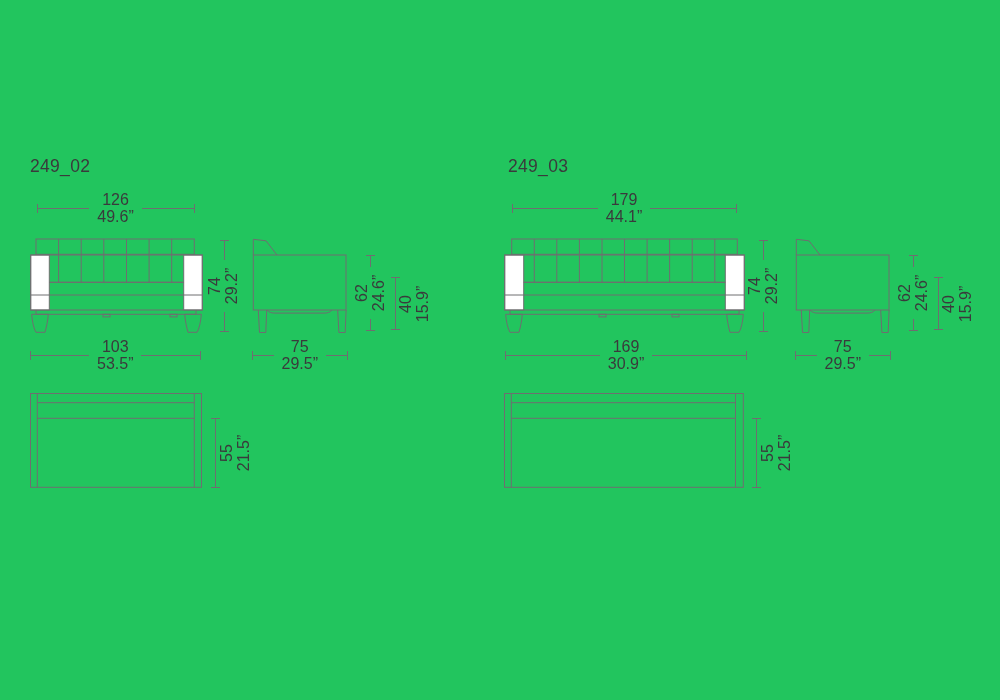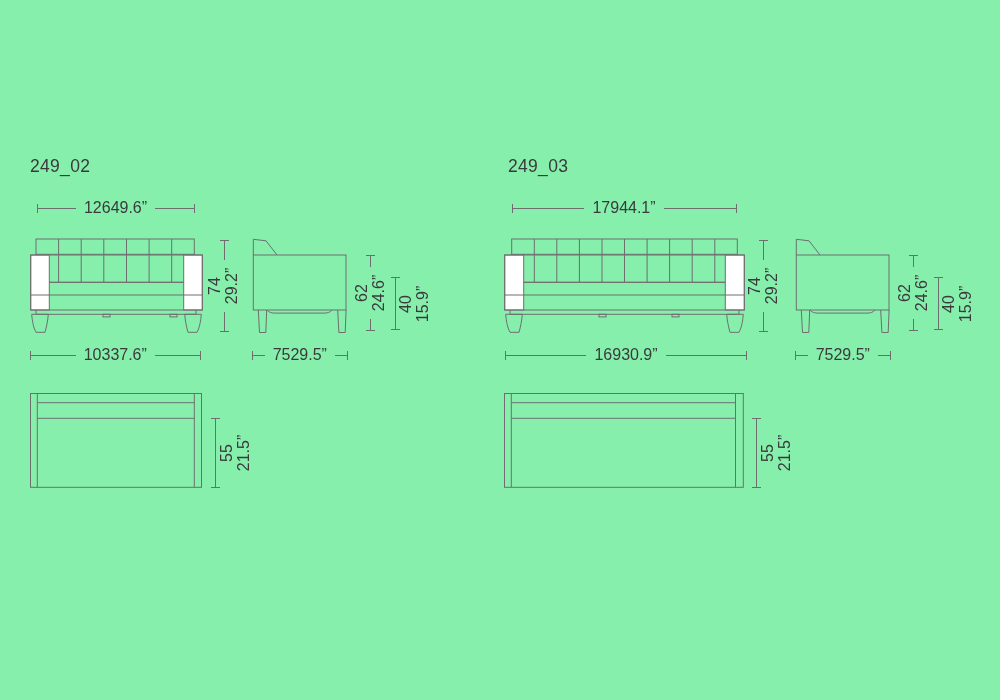--- a/index.html
+++ b/index.html
@@ -1,30 +1,30 @@
 <!DOCTYPE html>
 <html><head>
 <meta charset="utf-8">
 <style>
   html,body { margin:0; padding:0; background:#ffffff; }
   .canvas {
-    position:relative; width:1000px; height:700px; background:#86efac;
+    position:relative; width:1000px; height:700px; background:#22c55e;
     font-family:"Liberation Sans", sans-serif; color:#3a3a3c; overflow:hidden;
   }
   .model-title {
     position:absolute; font-size:17.5px; letter-spacing:0.3px; color:#3a3a3c;
   }
   .drawing { position:absolute; }
   .drawing svg { display:block; overflow:visible; }
 
   
   .dim-h { position:absolute; height:0; display:flex; align-items:center; }
   .dh-tick { flex:none; width:1px; height:9px; background:#6e6e70; }
   .dh-seg  { flex:1; height:1px; background:#6e6e70; }
-  .dh-lab  { flex:none; margin:0 8px; display:flex; flex-direction:row;
+  .dh-lab  { flex:none; margin:0 8px; display:flex; flex-direction:column;
              align-items:center; font-size:16px; line-height:1.06; text-align:center; }
 
   
   .dim-v { position:absolute; width:0; display:flex; flex-direction:column; align-items:center; }
   .dv-tick { flex:none; height:1px; width:9px; background:#6e6e70; }
   .dv-seg  { flex:1; width:1px; background:#6e6e70; }
   .dv-lab  { flex:none; height:52px; width:0; position:relative; }
   .dv-lab-in {
     position:absolute; left:0; top:50%;
     transform:translate(-50%,-50%) rotate(-90deg);
@@ -112,21 +112,21 @@
       </span>
     <span class="dv-seg"></span>
     <span class="dv-tick"></span>
   </div>
 
   <div class="dim-h" style="left:29.5px; top:355.5px; width:171.5px;">
     <span class="dh-tick"></span>
     <span class="dh-seg"></span>
     <span class="dh-lab">
       <span>103</span>
-      <span>37.6”</span>
+      <span>53.5”</span>
     </span>
     <span class="dh-seg"></span>
     <span class="dh-tick"></span>
   </div>
 
   <div class="dim-v" style="left:370.5px; top:255px; height:76px;">
     <span class="dv-tick"></span>
     <span class="dv-seg"></span>
     <span class="dv-lab">
         <span class="dv-lab-in">

